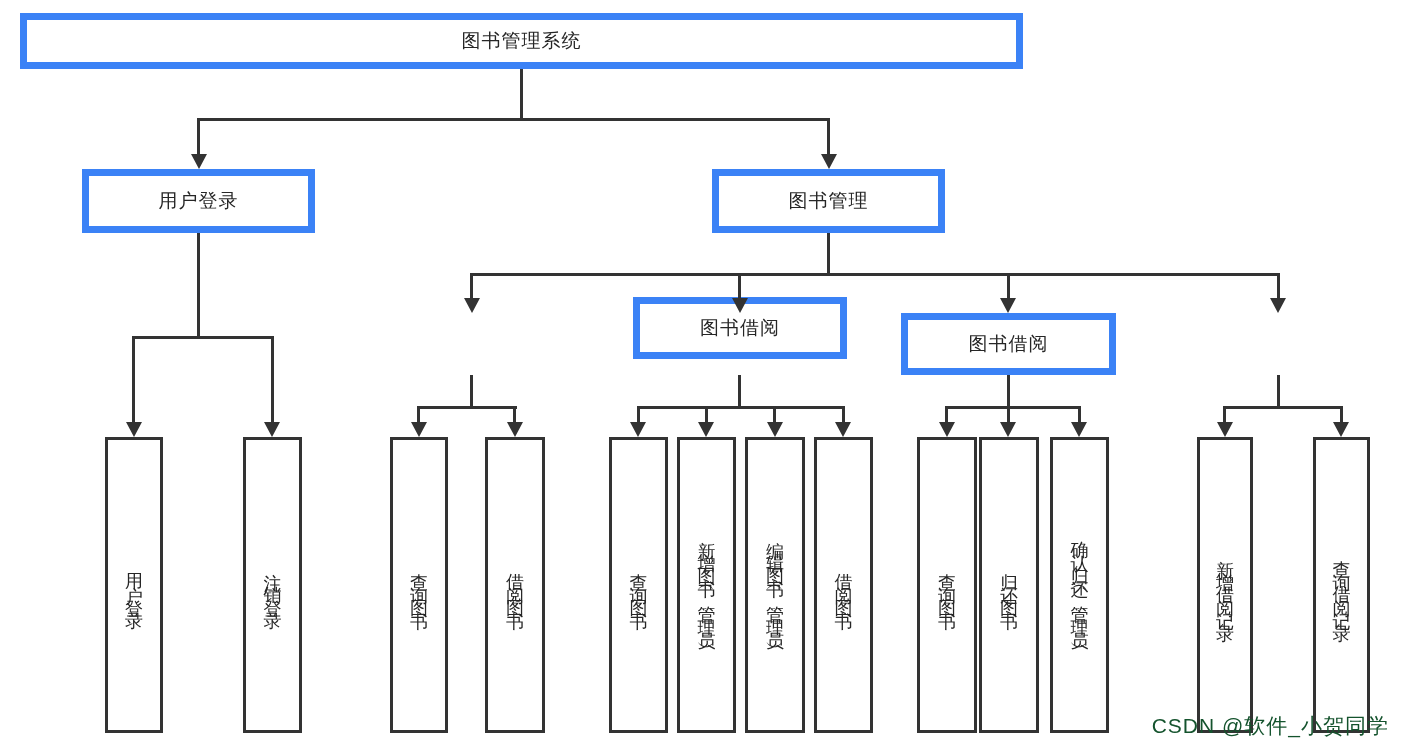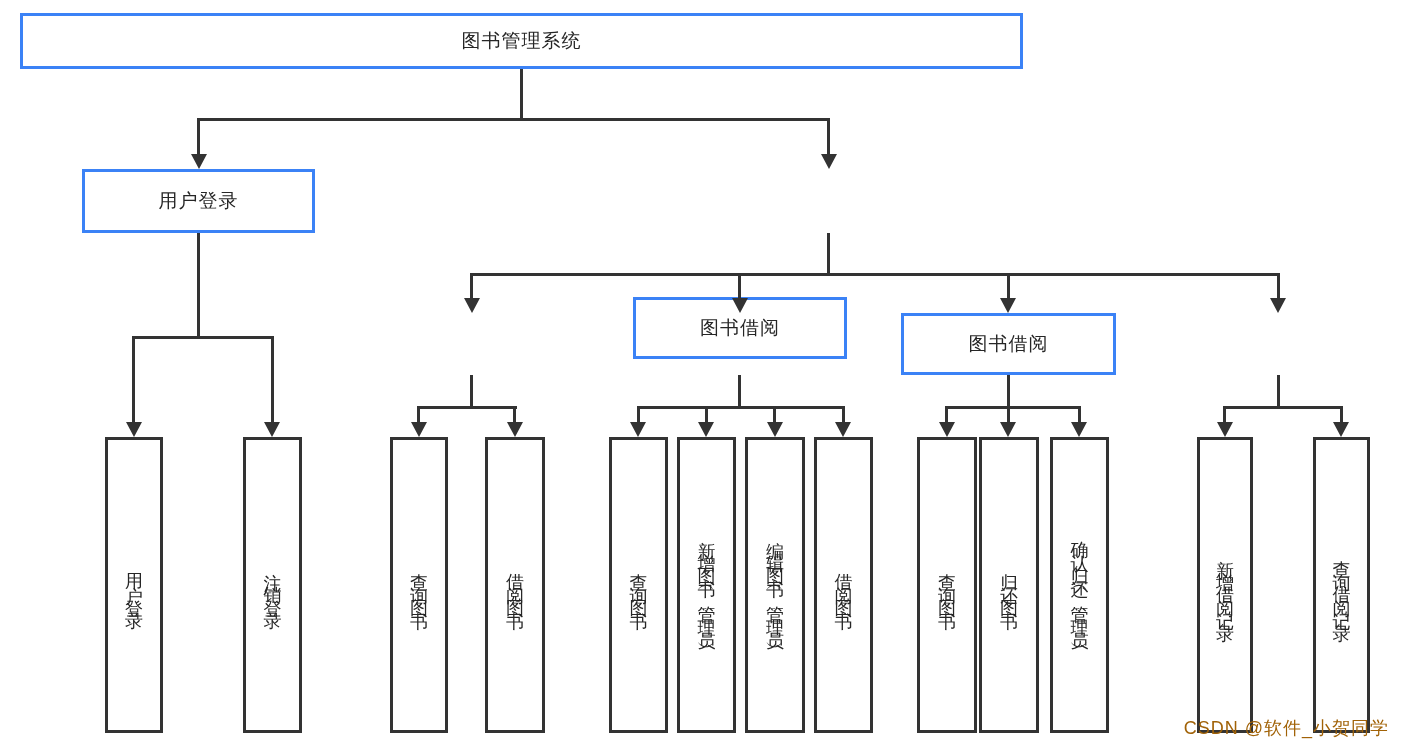--- a/index.html
+++ b/index.html
@@ -1,57 +1,60 @@
 <!DOCTYPE html>
 <html><head>
 <meta charset="utf-8">
 <style>
   html,body{margin:0;padding:0;background:#ffffff;}
   #stage{
     position:relative;width:1405px;height:747px;background:#ffffff;overflow:hidden;
     font-family:"Liberation Sans","DejaVu Sans",sans-serif;color:#262626;
   }
   .node{
-    position:absolute;box-sizing:border-box;border:3px solid #3b82f6;background:#ffffff;
+    position:absolute;box-sizing:border-box;border:7px solid #3b82f6;background:#ffffff;
     display:flex;align-items:center;justify-content:center;
     font-size:19px;letter-spacing:1px;white-space:nowrap;
   }
   .vnode{
     position:absolute;box-sizing:border-box;border:3px solid #333333;background:#ffffff;
     display:flex;align-items:center;justify-content:center;
   }
   .vnode span{
     writing-mode:vertical-rl;text-orientation:mixed;
     font-size:18px;line-height:1;letter-spacing:13px;white-space:nowrap;
   }
   .vl{position:absolute;width:3px;background:#333333;}
   .hl{position:absolute;height:3px;background:#333333;}
   .tri{
     position:absolute;width:0;height:0;
     border-left:8px solid transparent;border-right:8px solid transparent;
     border-top:15px solid #333333;
   }
   #watermark{
     position:absolute;right:16px;bottom:7px;
-    font-size:18px;color:#a16207;letter-spacing:1px;white-space:nowrap;
+    font-size:21px;color:#14532d;letter-spacing:1px;white-space:nowrap;
   }
 </style>
 </head>
 <body>
 
 <div id="stage">
 
   <div class="node" style="left:20px;top:13px;width:1003px;height:56px;">
     <span>图书管理系统</span>
   </div>
 
   <div class="node" style="left:82px;top:169px;width:233px;height:64px;">
     <span>用户登录</span>
   </div>
 
+  <div class="node" style="left:712px;top:169px;width:233px;height:64px;">
+    <span>图书管理</span>
+  </div>
 
 
   <div class="node" style="left:633px;top:297px;width:214px;height:62px;">
     <span>图书借阅</span>
   </div>
 
   <div class="node" style="left:901px;top:313px;width:215px;height:62px;">
     <span>图书借阅</span>
   </div>
 

